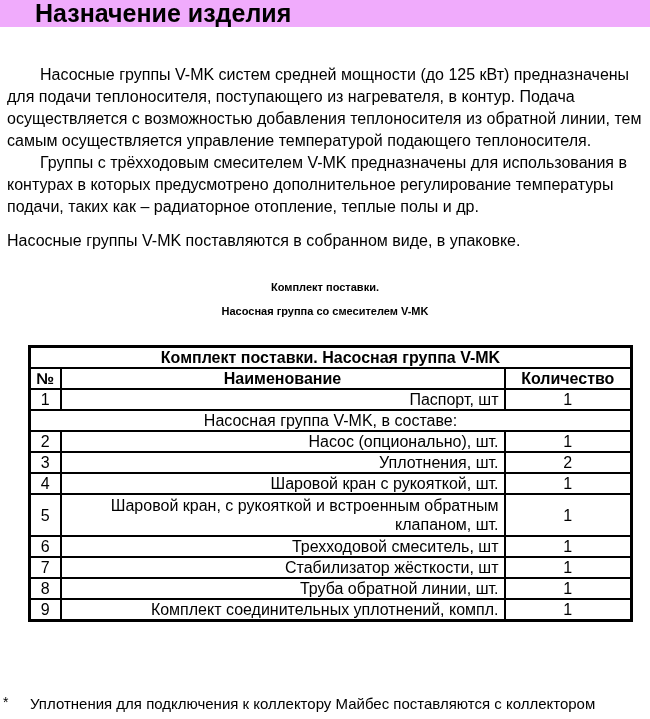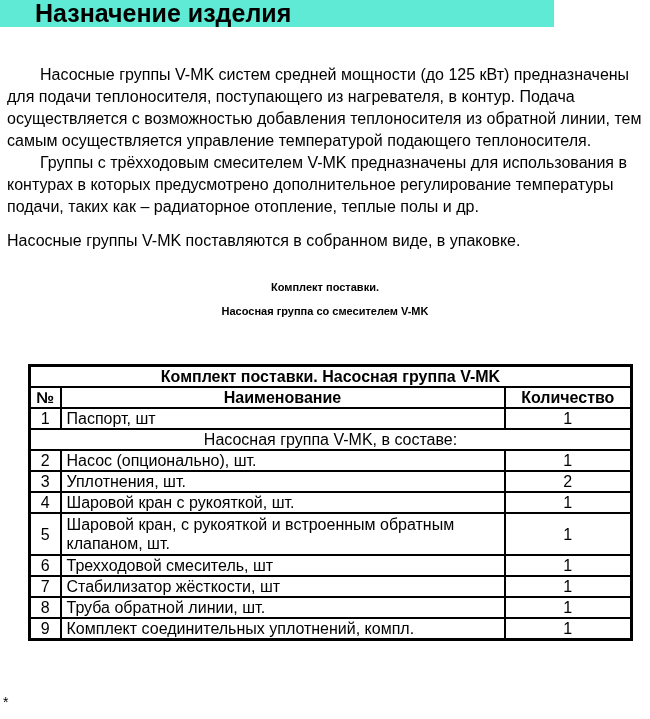--- a/index.html
+++ b/index.html
@@ -8,22 +8,22 @@
     background: #ffffff;
     font-family: "Liberation Sans", sans-serif;
     color: #000000;
     position: relative;
     overflow: hidden;
   }
 
   
   .heading-bar {
     position: absolute; top: 0; left: 0;
-    width: 554px; height: 27px;
-    background: #5eead4;
+    width: 650px; height: 27px;
+    background: #f0abfc;
   }
   .heading-bar h1 {
     margin: 0; padding-left: 35px;
     font-size: 25px; font-weight: bold;
     line-height: 27px;
     white-space: nowrap;
   }
 
   
   .para {
@@ -38,37 +38,37 @@
 
   
   .caption {
     position: absolute; top: 275px; left: 0; width: 650px;
     text-align: center; font-weight: bold;
     font-size: 11px; line-height: 24px;
   }
 
   
   table.kit {
-    position: absolute; top: 364px; left: 28px;
+    position: absolute; top: 345px; left: 28px;
     width: 602px;
     border-collapse: collapse;
     table-layout: fixed;
     border: 3px solid #000;
   }
   table.kit td {
     border: 2px solid #000;
     font-size: 16px; line-height: 19px;
     height: 19px;
     padding: 0 5px;
     vertical-align: middle;
     overflow: hidden;
   }
   td.num  { text-align: center; padding: 0 1px; }
   td.qty  { text-align: center; }
-  td.name { text-align: left; }
+  td.name { text-align: right; }
   tr.title-row td   { text-align: center; font-weight: bold; }
   tr.header-row td  { text-align: center; font-weight: bold; }
   tr.section-row td { text-align: center; }
   tr.tall td { height: 40px; }
 
   
   .footnote {
     position: absolute; top: 694px; left: 3px; width: 644px;
     font-size: 15px; line-height: 20px;
     display: flex; align-items: flex-start;
@@ -161,13 +161,14 @@
     <tr>
       <td class="num">9</td>
       <td class="name">Комплект соединительных уплотнений, компл.</td>
       <td class="qty">1</td>
     </tr>
   </tbody>
 </table>
 
 <div class="footnote">
   <span class="fn-marker">*</span>
+  <span class="fn-text">Уплотнения для подключения к коллектору Майбес поставляются с коллектором</span>
 </div>
 
 </body></html>

